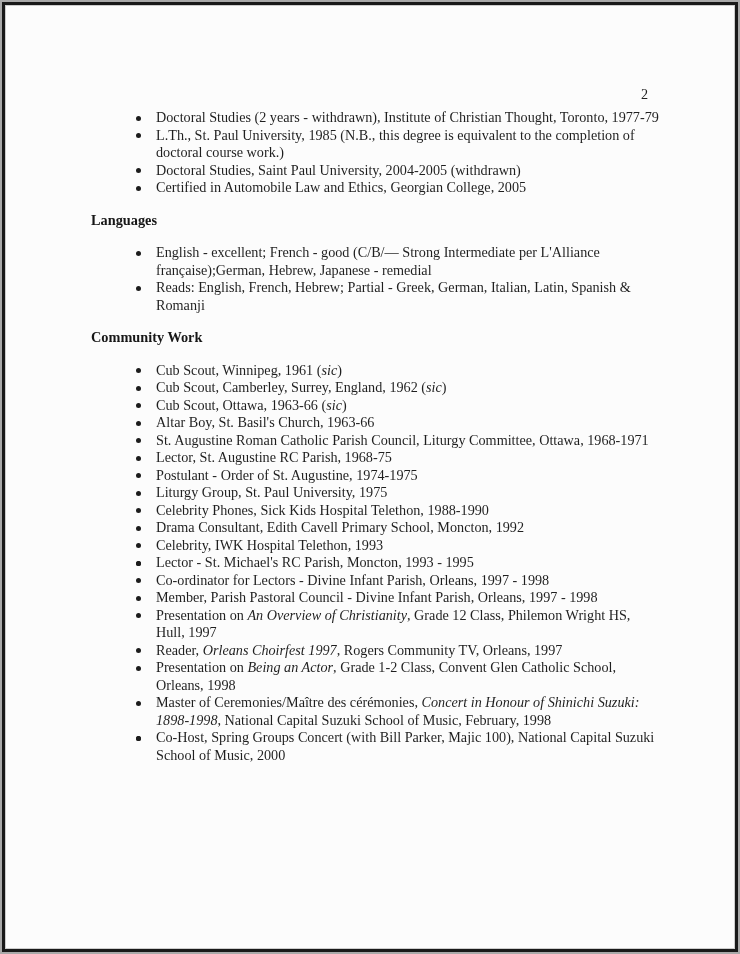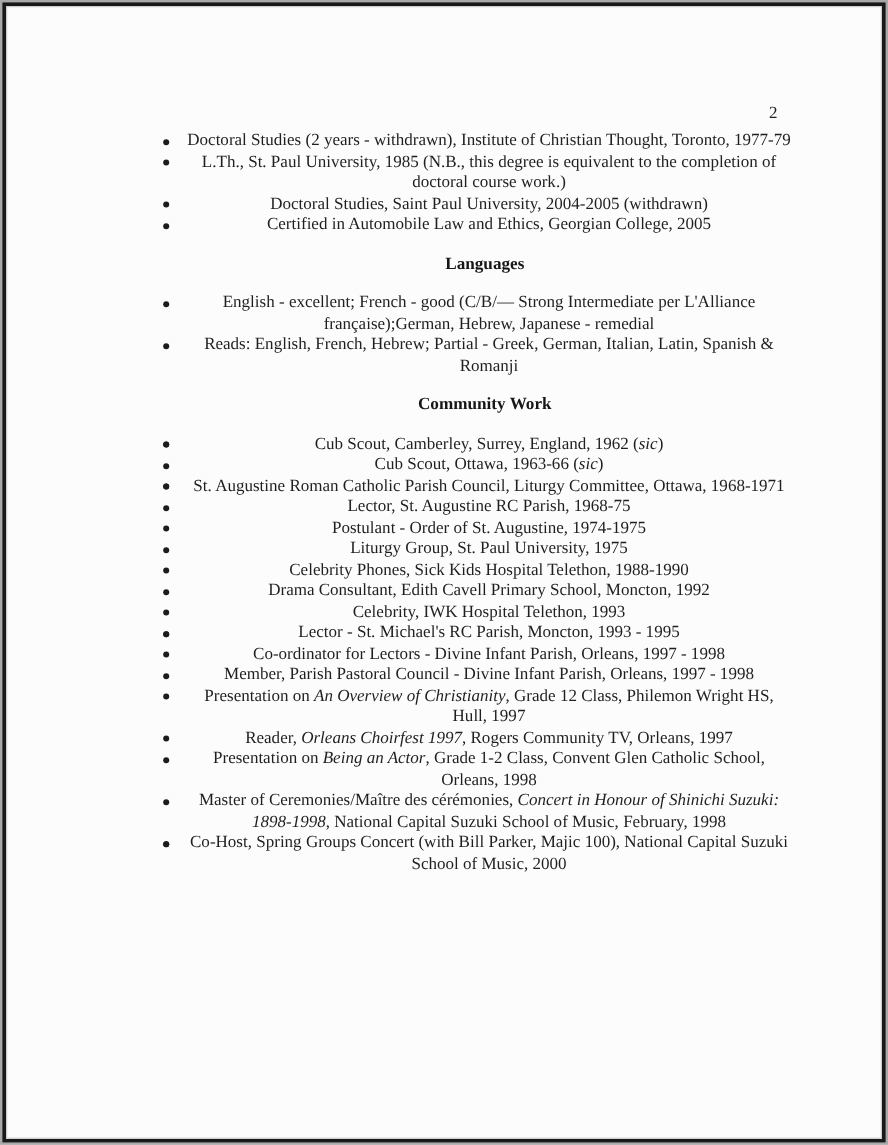--- a/index.html
+++ b/index.html
@@ -36,21 +36,20 @@
     line-height: 17.5px;
   }
   .pagenum {
     position: absolute;
     top: 80px; right: 86px;
     font-size: 14.2px;
   }
   .content {
     box-sizing: border-box;
     padding: 103px 0 0 85px;
-    text-align: center;
   }
   h2.heading {
     margin: 15px 17px 0 0;
     font-size: 14.3px;
     line-height: 17.5px;
     font-weight: bold;
     color: #161616;
   }
   ul.list {
     margin: 0; padding: 0;
@@ -93,24 +92,24 @@
             </ul>
 
           <h2 class="heading">Languages</h2>
           <ul class="list after-heading">
               <li><span class="bullet"></span><span class="li-text"><span class="seg">English - excellent; French - good (C/B/— Strong Intermediate per L'Alliance française);German, Hebrew, Japanese - remedial</span></span></li>
               <li><span class="bullet"></span><span class="li-text"><span class="seg">Reads: English, French, Hebrew; Partial - Greek, German, Italian, Latin, Spanish &amp; Romanji</span></span></li>
             </ul>
 
           <h2 class="heading">Community Work</h2>
           <ul class="list after-heading">
-              <li><span class="bullet"></span></li>
+              <li><span class="bullet"></span><span class="li-text"><span class="seg">Cub Scout, Winnipeg, 1961 (</span><span class="seg it">sic</span><span class="seg">)</span></span></li>
               <li><span class="bullet"></span><span class="li-text"><span class="seg">Cub Scout, Camberley, Surrey, England, 1962 (</span><span class="seg it">sic</span><span class="seg">)</span></span></li>
               <li><span class="bullet"></span><span class="li-text"><span class="seg">Cub Scout, Ottawa, 1963-66 (</span><span class="seg it">sic</span><span class="seg">)</span></span></li>
-              <li><span class="bullet"></span></li>
+              <li><span class="bullet"></span><span class="li-text"><span class="seg">Altar Boy, St. Basil's Church, 1963-66</span></span></li>
               <li><span class="bullet"></span><span class="li-text"><span class="seg">St. Augustine Roman Catholic Parish Council, Liturgy Committee, Ottawa, 1968-1971</span></span></li>
               <li><span class="bullet"></span><span class="li-text"><span class="seg">Lector, St. Augustine RC Parish, 1968-75</span></span></li>
               <li><span class="bullet"></span><span class="li-text"><span class="seg">Postulant - Order of St. Augustine, 1974-1975</span></span></li>
               <li><span class="bullet"></span><span class="li-text"><span class="seg">Liturgy Group, St. Paul University, 1975</span></span></li>
               <li><span class="bullet"></span><span class="li-text"><span class="seg">Celebrity Phones, Sick Kids Hospital Telethon, 1988-1990</span></span></li>
               <li><span class="bullet"></span><span class="li-text"><span class="seg">Drama Consultant, Edith Cavell Primary School, Moncton, 1992</span></span></li>
               <li><span class="bullet"></span><span class="li-text"><span class="seg">Celebrity, IWK Hospital Telethon, 1993</span></span></li>
               <li><span class="bullet"></span></li>
               <li><span class="bullet"></span><span class="li-text"><span class="seg">Lector - St. Michael's RC Parish, Moncton, 1993 - 1995</span></span></li>
               <li><span class="bullet"></span><span class="li-text"><span class="seg">Co-ordinator for Lectors - Divine Infant Parish, Orleans, 1997 - 1998</span></span></li>

